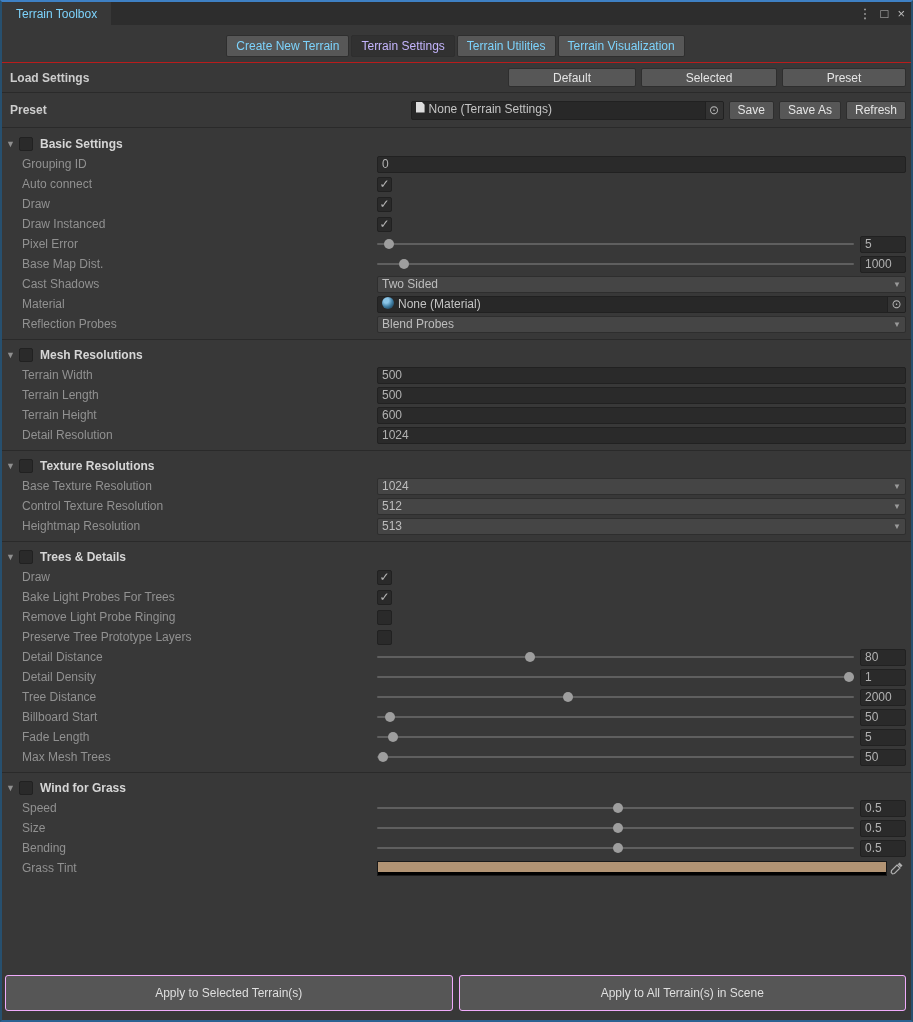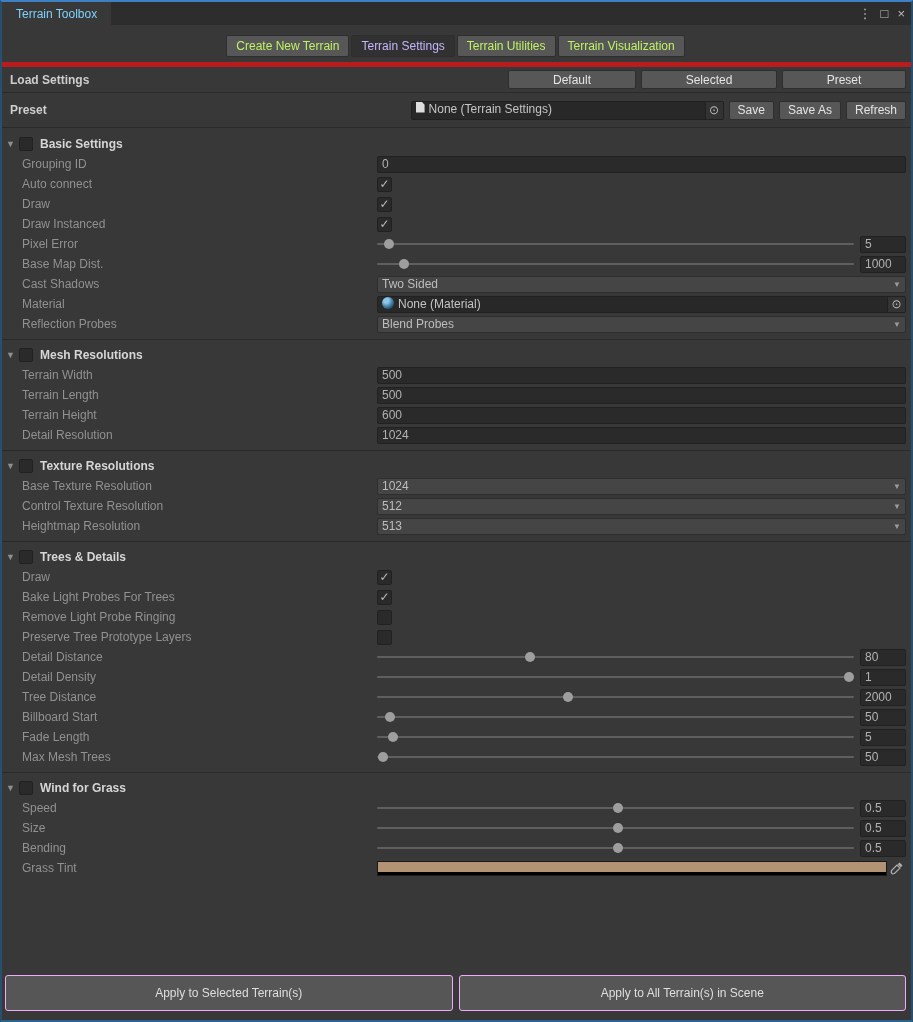--- a/index.html
+++ b/index.html
@@ -12,25 +12,25 @@
     overflow:hidden;
   }
   
   .titlebar{height:23px;background:#2d2d2d;display:flex;align-items:stretch;position:relative;}
   .doc-tab{background:#383838;color:#7dd3fc;padding:0 14px;display:flex;align-items:center;font-size:12px;}
   .win-icons{position:absolute;right:6px;top:0;height:100%;display:flex;align-items:center;gap:9px;color:#bdbdbd;}
   .win-icons span{cursor:default;font-size:13px;line-height:1;}
   .icon-max{font-size:14px;}
   
   .toolbar{height:37px;display:flex;justify-content:center;align-items:center;padding-top:4px;}
-  .tab-btn{background:#575757;border:1px solid #2e2e2e;color:#bef264;height:22px;
+  .tab-btn{background:#575757;border:1px solid #2e2e2e;color:#7dd3fc;height:22px;
     padding:0 9px;display:flex;align-items:center;margin-right:2px;border-radius:2px;font-size:12px;}
   .tab-btn.active{background:#313131;color:#c4b5fd;}
   
-  .load-row{height:31px;border-top:5px solid #b91c1c;border-bottom:1px solid #2a2a2a;
+  .load-row{height:31px;border-top:1px solid #b91c1c;border-bottom:1px solid #2a2a2a;
     display:flex;align-items:center;padding:0 5px 0 8px;}
   .bold-label{font-weight:bold;color:#cdcdcd;}
   .load-row .spacer{flex:1;}
   .gray-btn{background:#575757;border:1px solid #2e2e2e;color:#e4e4e4;border-radius:2px;
     height:19px;display:flex;align-items:center;justify-content:center;font-size:12px;}
   .load-btn{margin-left:5px;}
   .load-btn:nth-of-type(1){width:128px;}
   .load-btn:nth-of-type(2){width:136px;}
   .load-btn:nth-of-type(3){width:124px;}
   

